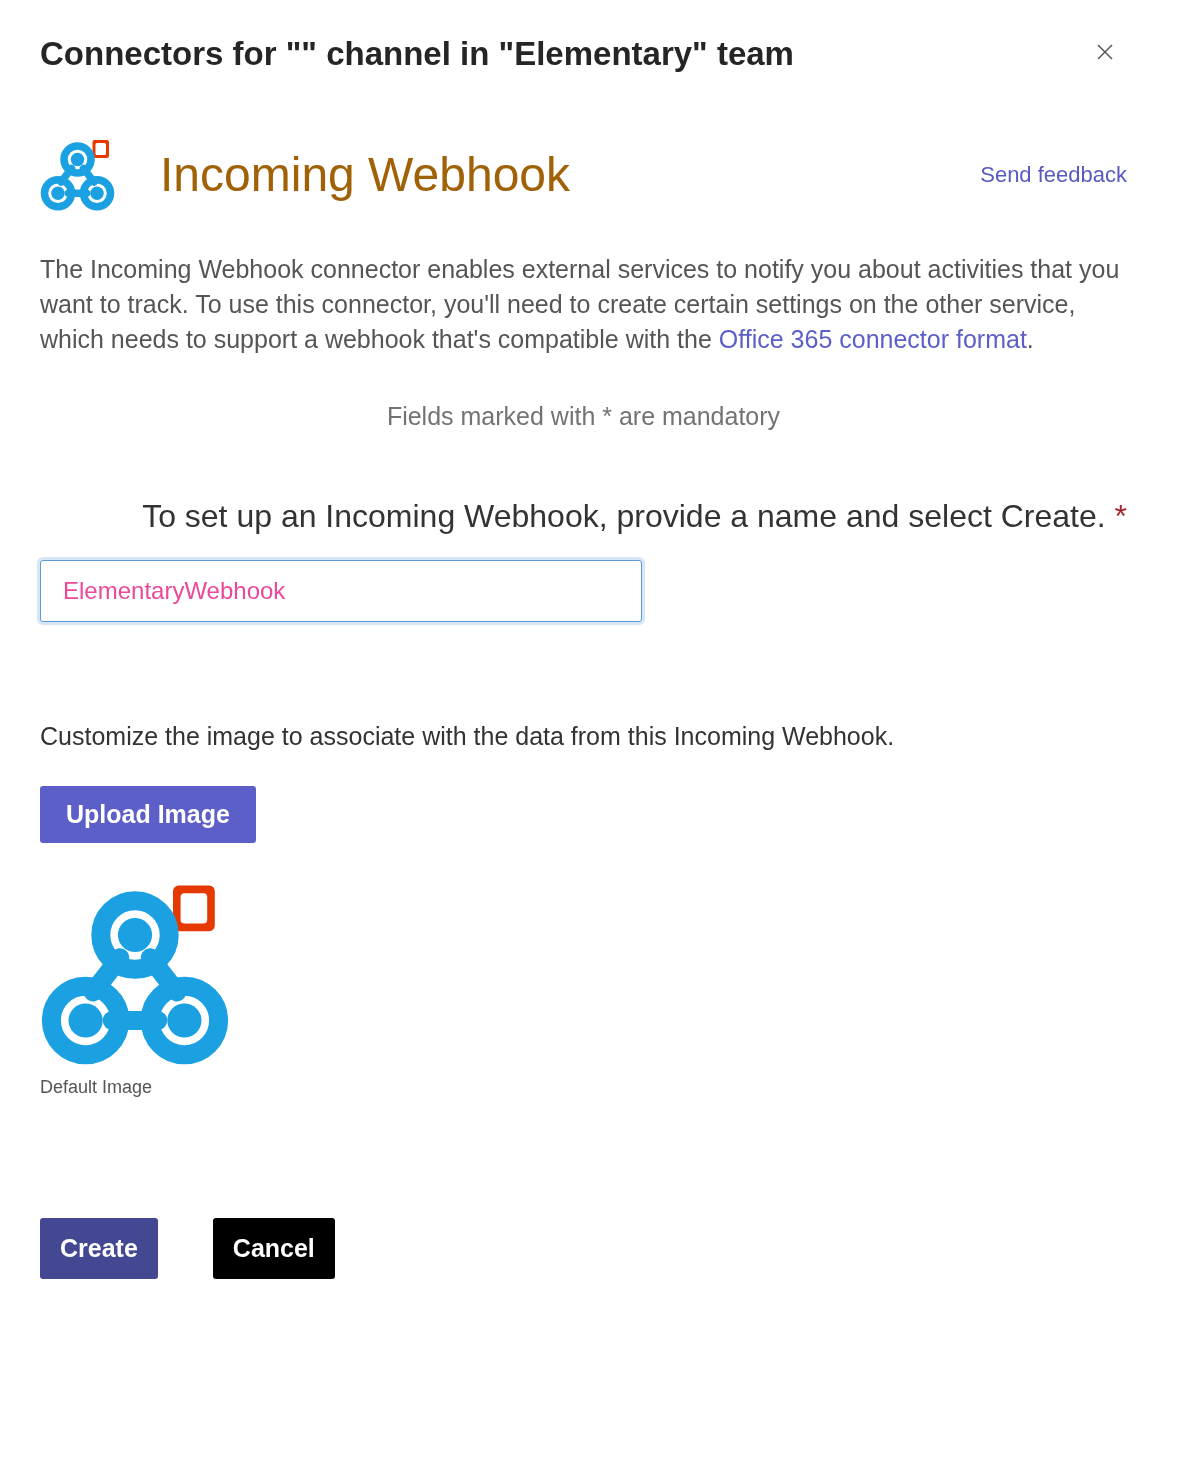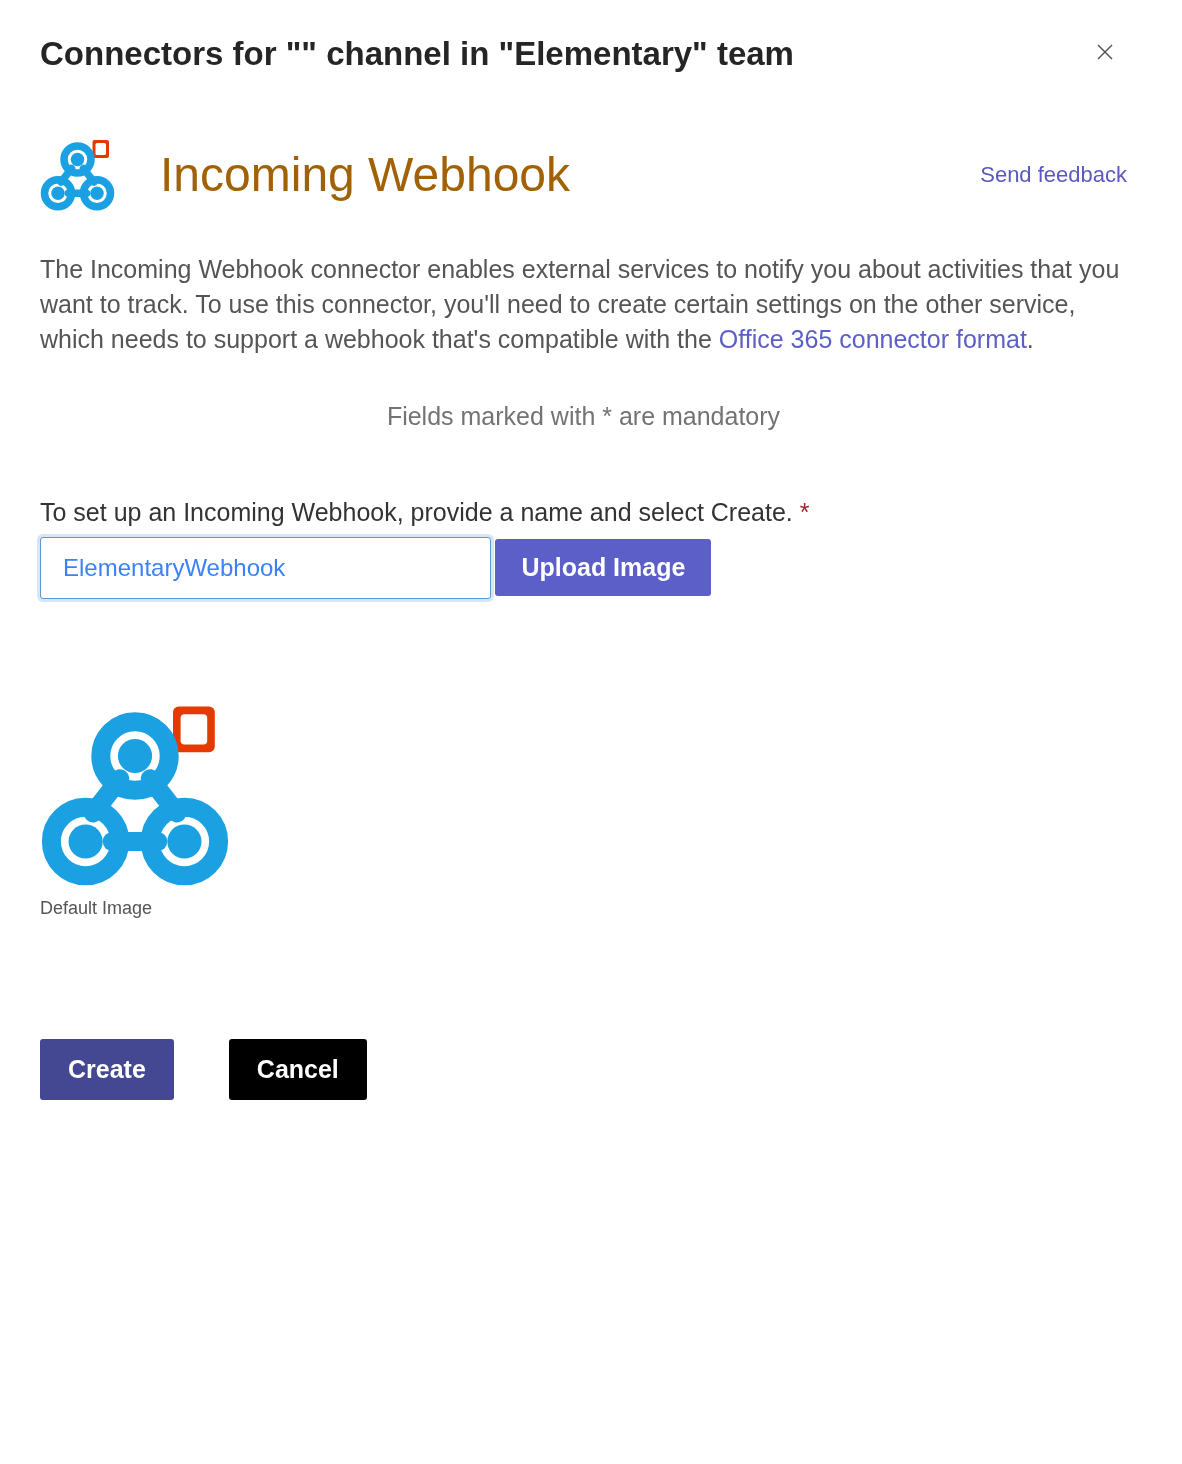--- a/index.html
+++ b/index.html
@@ -77,36 +77,37 @@
       text-decoration: none;
       cursor: pointer;
     }
     .mandatory-note {
       font-size: 25px;
       color: #737373;
       margin-bottom: 67px;
       text-align: center;
     }
     .field-label {
-      font-size: 25px;
+      font-size: 32px;
       color: #333;
-      margin-bottom: 10px;
+      margin-bottom: 25px;
+      text-align: right;
     }
     .asterisk {
       color: #a4262c;
     }
     .name-input {
-      width: 451px;
+      width: 602px;
       padding: 16px 22px;
       font-size: 24px;
       border: 1px solid #5b9bd5;
       border-radius: 3px;
       outline: none;
       box-shadow: 0 0 0 3px rgba(91, 155, 213, 0.25);
-      color: #3b82f6;
+      color: #ec4899;
       margin-bottom: 100px;
     }
     .customize-text {
       font-size: 25px;
       color: #333;
       margin-bottom: 35px;
     }
     .upload-btn {
       background: #5b5fc7;
       color: #ffffff;
@@ -130,21 +131,21 @@
       color: #555;
       margin-top: 5px;
     }
     .button-row {
       display: flex;
       gap: 55px;
     }
     .btn-primary, .btn-secondary {
       color: #ffffff;
       border: none;
-      padding: 16px 28px;
+      padding: 16px 20px;
       font-size: 25px;
       font-weight: 700;
       border-radius: 3px;
       cursor: pointer;
     }
     .btn-primary {
       background: #444791;
     }
     .btn-secondary {
       background: #000000;
@@ -189,20 +190,21 @@
   </p>
 
   <p class="mandatory-note">Fields marked with * are mandatory</p>
 
   <p class="field-label">
     <span>To set up an Incoming Webhook, provide a name and select Create. </span><span class="asterisk">*</span>
   </p>
 
   <input type="text" class="name-input" value="ElementaryWebhook" style="">
 
+  <p class="customize-text">Customize the image to associate with the data from this Incoming Webhook.</p>
 
   <button class="upload-btn">Upload Image</button>
 
   <div class="default-image-section">
     <svg class="default-image-icon" viewBox="0 0 100 100">
       <rect x="70" y="4" width="22" height="24" rx="3" fill="#e63900"></rect>
       <rect x="74" y="8" width="14" height="16" rx="2" fill="#ffffff"></rect>
       <circle cx="50" cy="30" r="18" fill="none" stroke="#1ba1e2" stroke-width="10"></circle>
       <circle cx="24" cy="75" r="18" fill="none" stroke="#1ba1e2" stroke-width="10"></circle>
       <circle cx="76" cy="75" r="18" fill="none" stroke="#1ba1e2" stroke-width="10"></circle>

